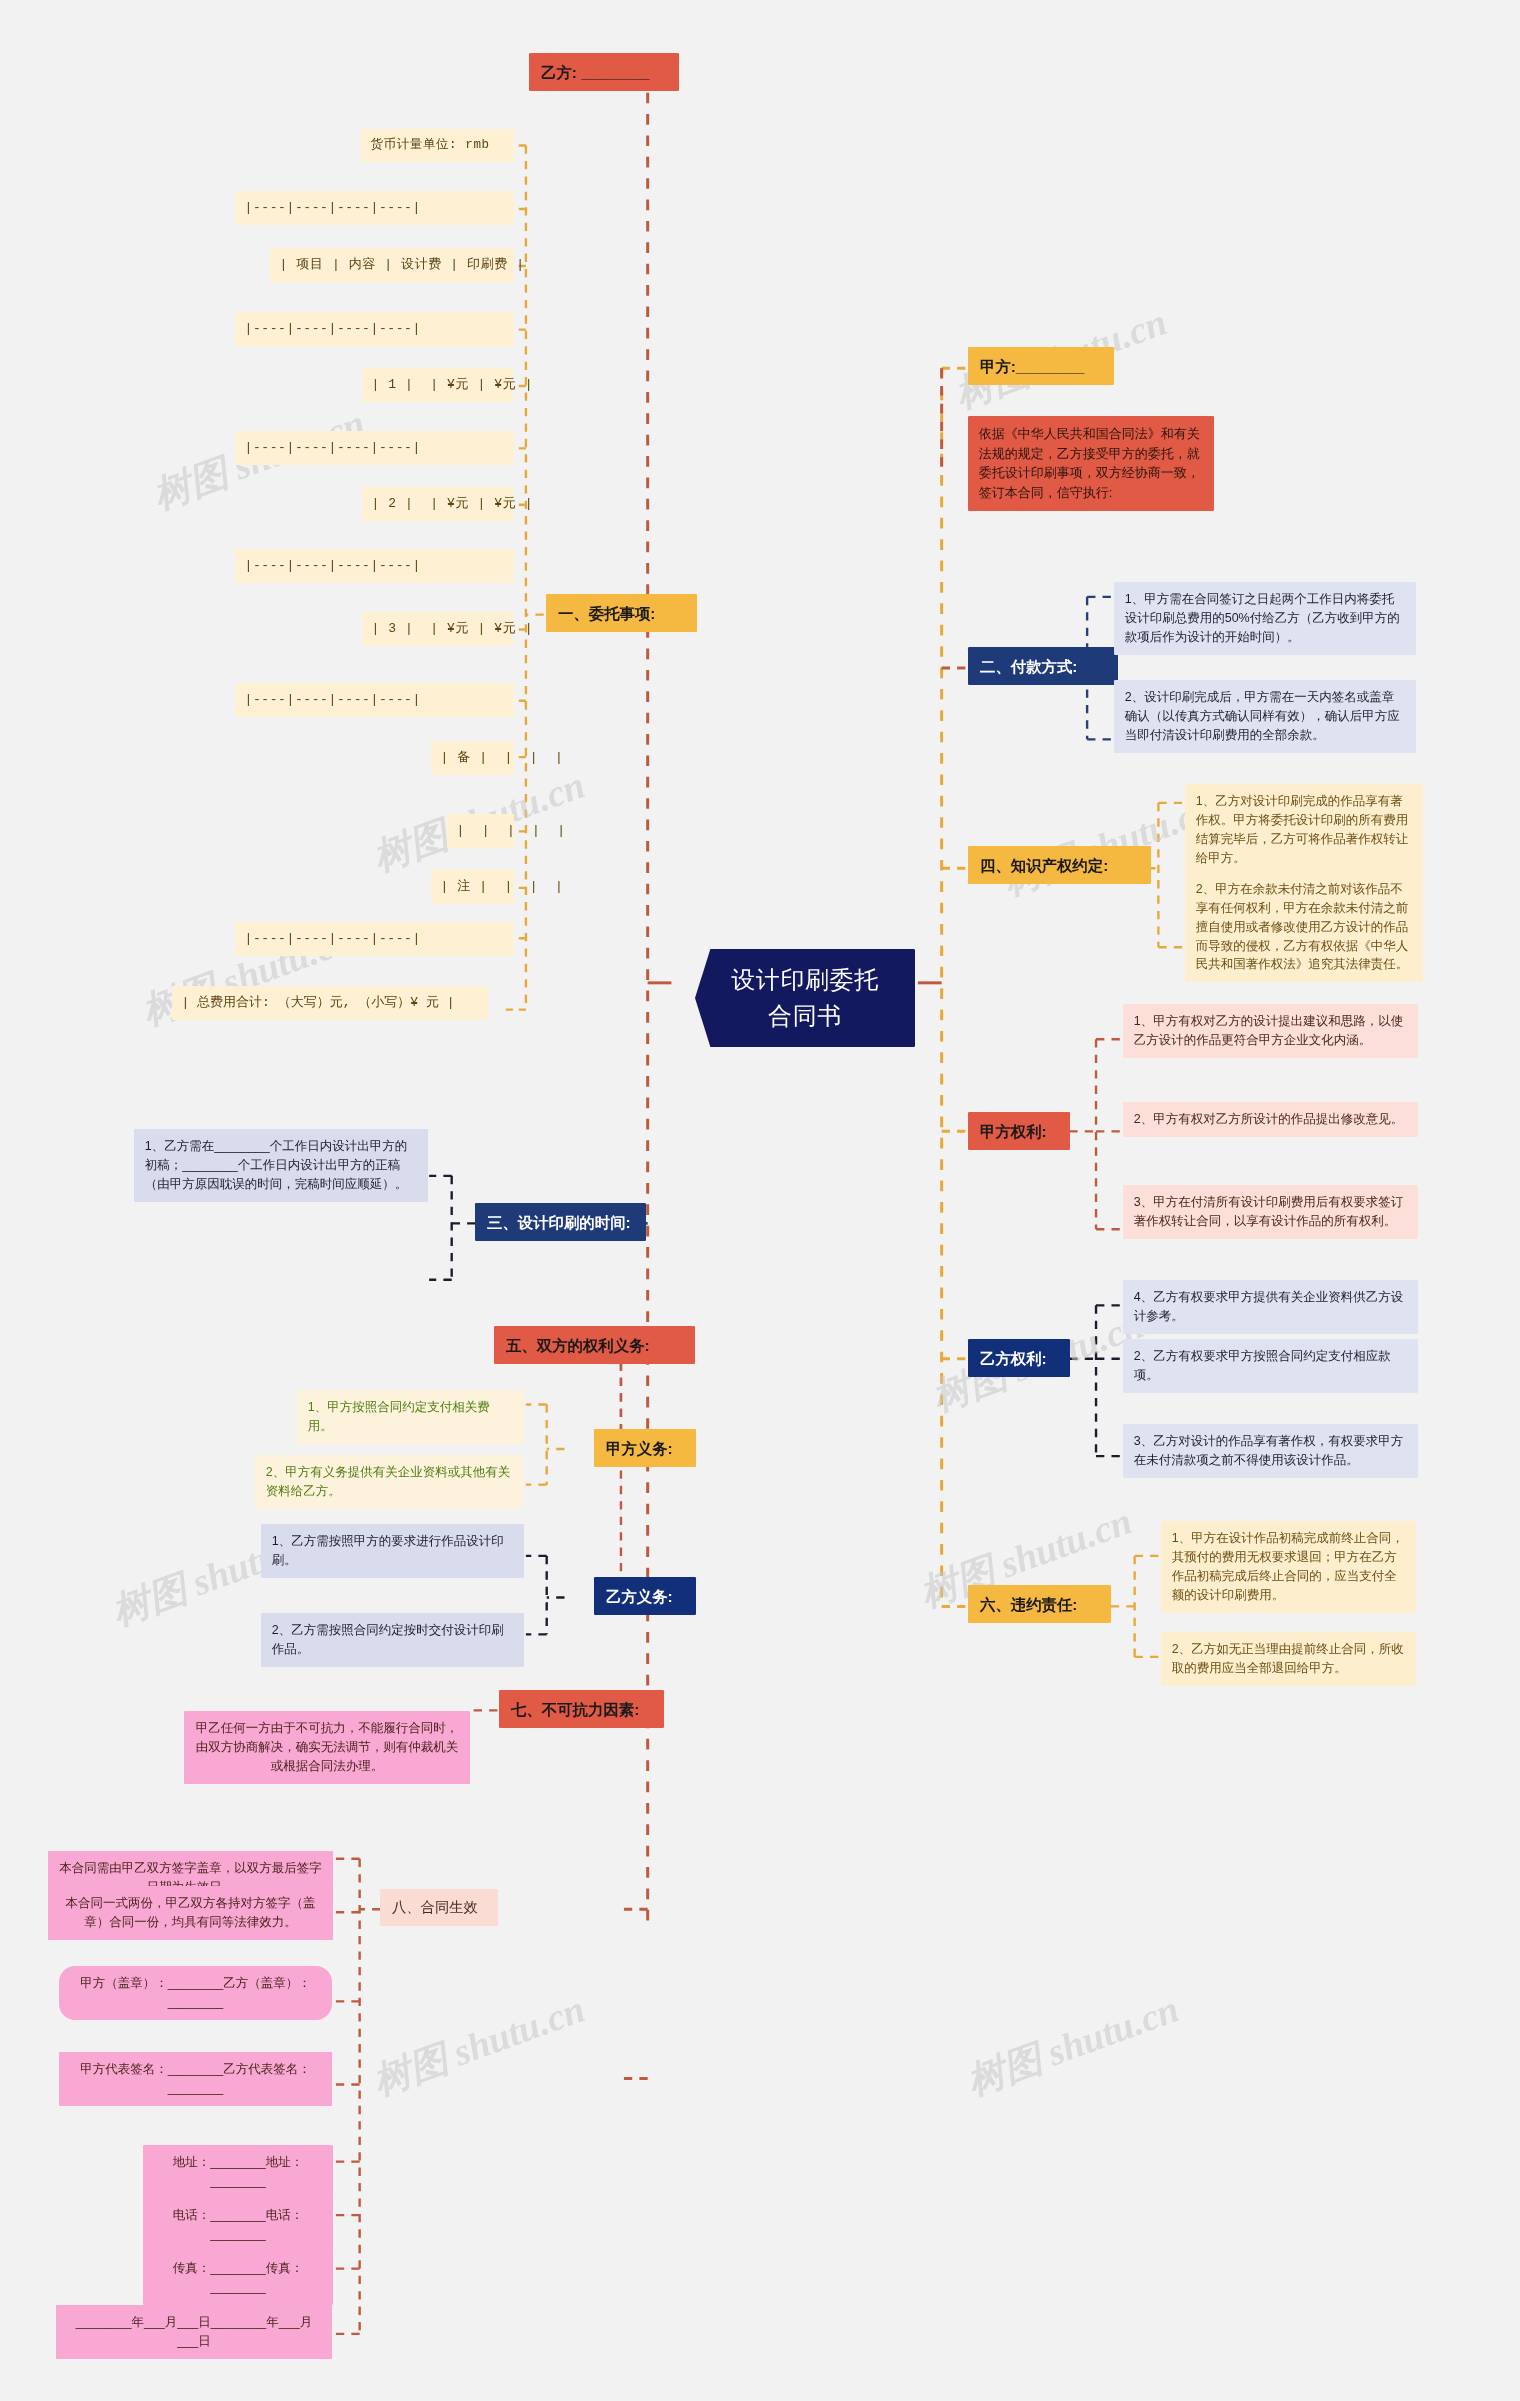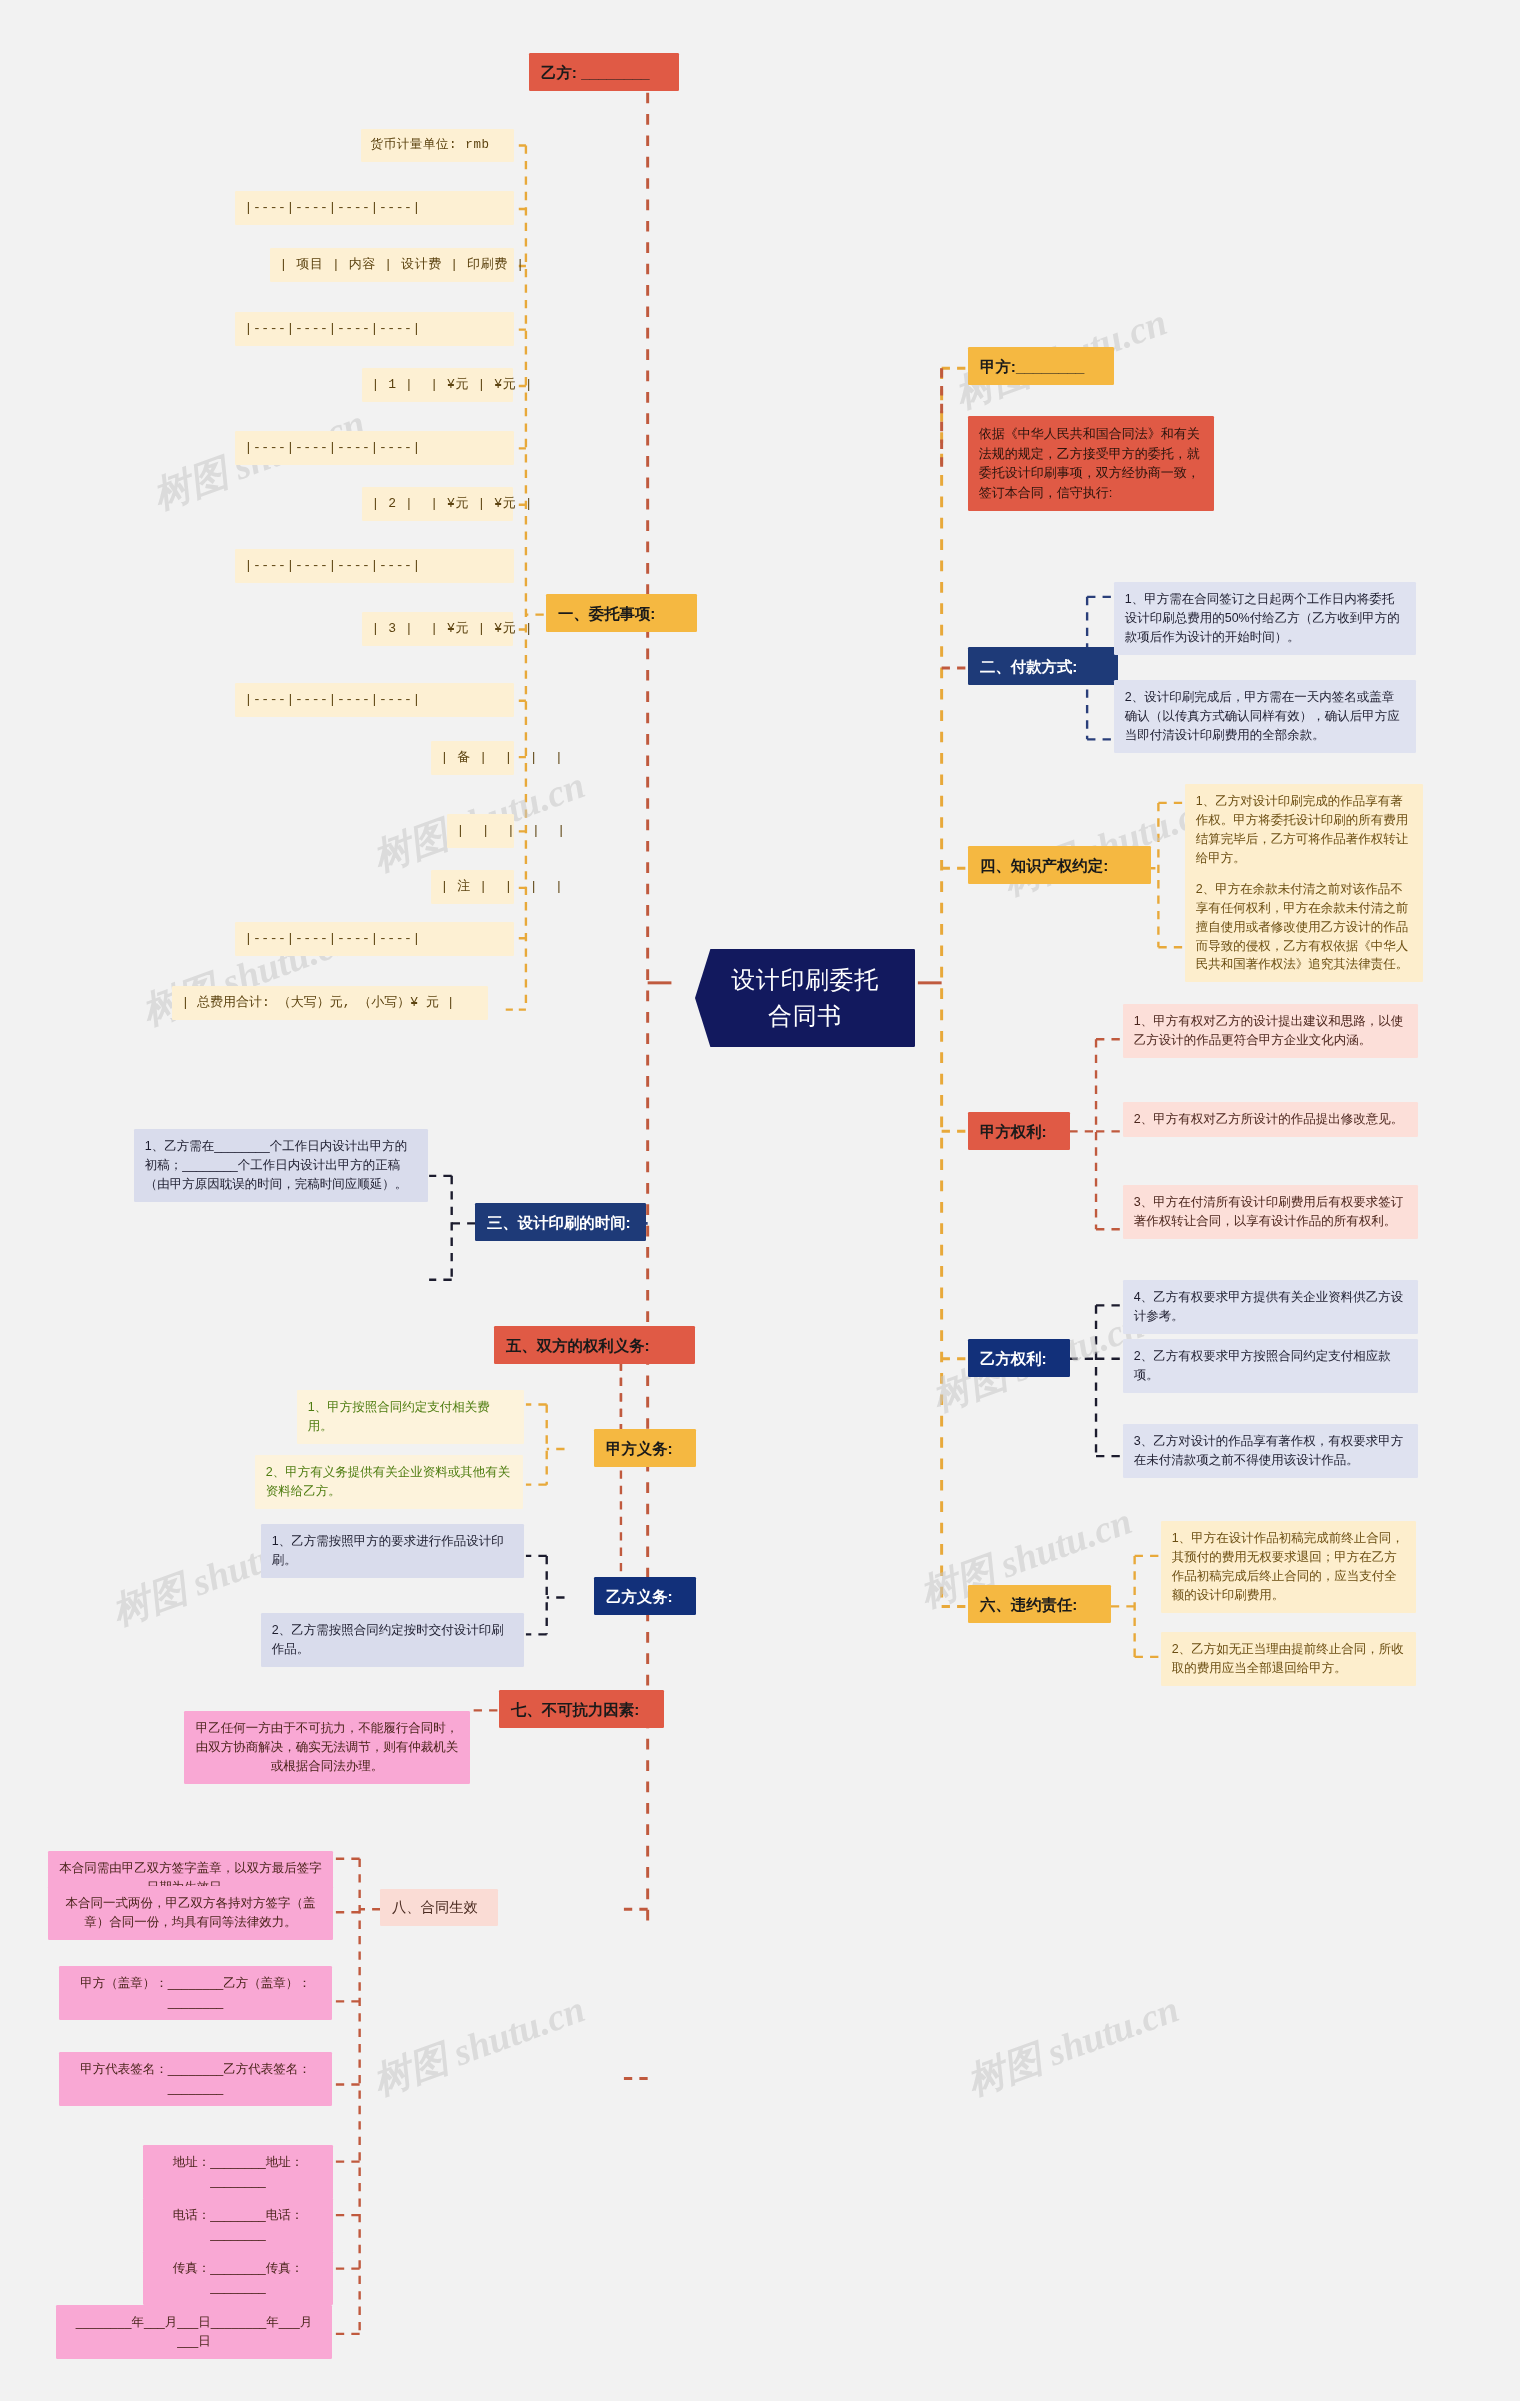--- a/index.html
+++ b/index.html
@@ -223,21 +223,21 @@
   <div class="node leaf l-lav" style="left:261px; top:1524px; width:263px;">1、乙方需按照甲方的要求进行作品设计印刷。</div>
   <div class="node leaf l-lav" style="left:261px; top:1613px; width:263px;">2、乙方需按照合同约定按时交付设计印刷作品。</div>
 
   <div class="node topic t-red" style="left:499px; top:1690px; width:165px;">七、不可抗力因素:</div>
   <div class="node leaf l-pink" style="left:184px; top:1711px; width:286px;">甲乙任何一方由于不可抗力，不能履行合同时，由双方协商解决，确实无法调节，则有仲裁机关或根据合同法办理。</div>
 
   <div class="node topic t-pinkpale" style="left:380px; top:1889px; width:118px; font-size:14.3px; font-weight:500;">八、合同生效</div>
 
   <div class="node leaf l-pink" style="left:48px; top:1829px; width:285px;margin-top:22px;">本合同需由甲乙双方签字盖章，以双方最后签字日期为生效日。</div>
   <div class="node leaf l-pink" style="left:48px; top:1886px; width:285px;">本合同一式两份，甲乙双方各持对方签字（盖章）合同一份，均具有同等法律效力。</div>
-  <div class="node leaf l-pink" style="left:59px; top:1966px; width:273px;">甲方（盖章）：________乙方（盖章）：________</div>
+  <div class="node leaf l-pink" style="left:59px; top:1966px; width:273px;border-radius:16px;">甲方（盖章）：________乙方（盖章）：________</div>
   <div class="node leaf l-pink" style="left:59px; top:2052px; width:273px;">甲方代表签名：________乙方代表签名：________</div>
   <div class="node leaf l-pink" style="left:143px; top:2145px; width:190px;">地址：________地址：________</div>
   <div class="node leaf l-pink" style="left:143px; top:2198px; width:190px;">电话：________电话：________</div>
   <div class="node leaf l-pink" style="left:143px; top:2251px; width:190px;">传真：________传真：________</div>
   <div class="node leaf l-pink" style="left:56px; top:2305px; width:276px;">________年___月___日________年___月___日</div>
 
   <div class="node topic t-orange" style="left:968px; top:347px; width:146px;">甲方:________</div>
 
   <div class="node leaf" style="left:968px; top:416px; width:246px; background:#e05a45; color:#2b140d; font-size:13px;">依据《中华人民共和国合同法》和有关法规的规定，乙方接受甲方的委托，就委托设计印刷事项，双方经协商一致，签订本合同，信守执行:</div>
 

